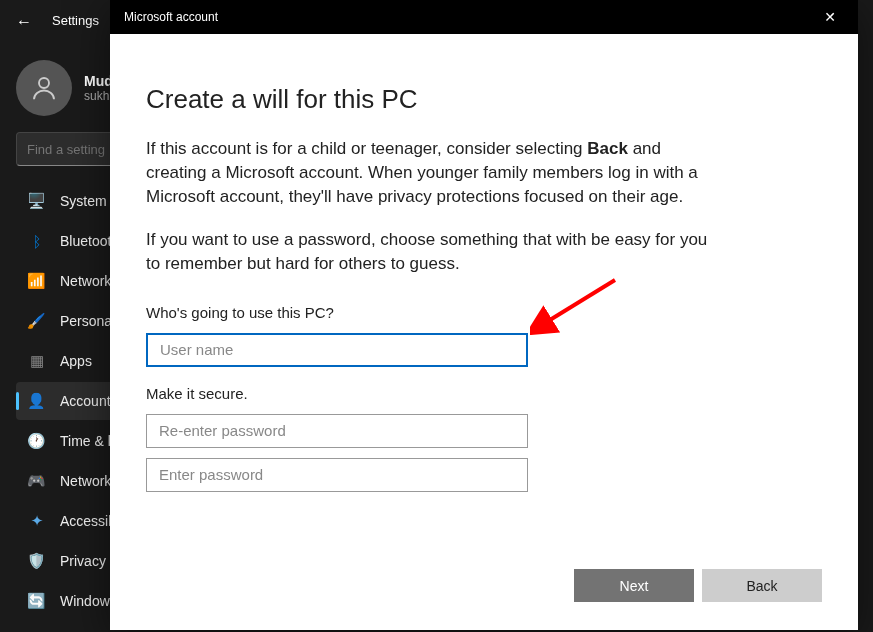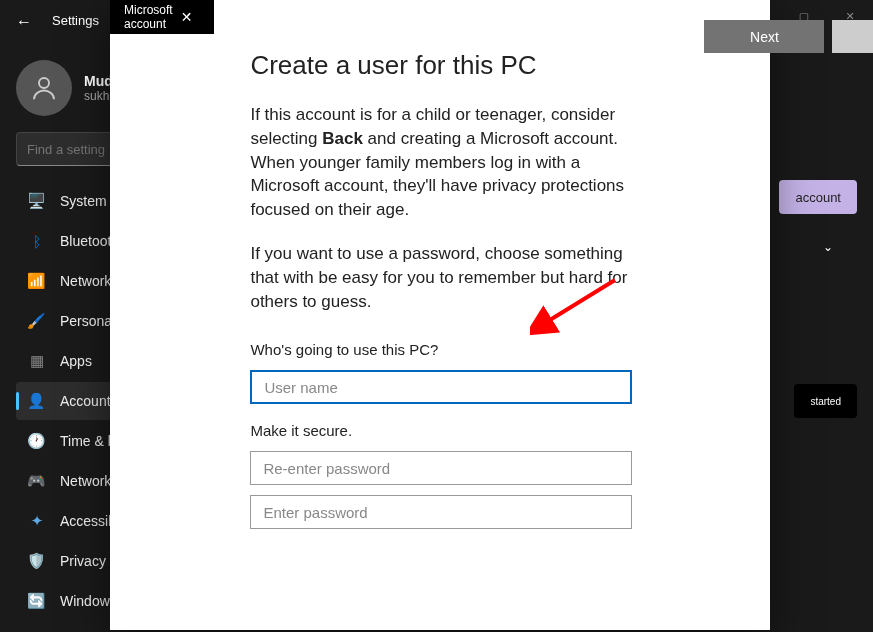--- a/index.html
+++ b/index.html
@@ -25,21 +25,21 @@
     .nav-item.active { background: #2d2d2d; }
     .nav-item.active::before { content: ""; position: absolute; left: 0; top: 10px; bottom: 10px; width: 3px; background: #4cc2ff; border-radius: 2px; }
     .nav-icon { width: 18px; height: 18px; display: flex; align-items: center; justify-content: center; font-size: 15px; }
     
     .main-area { flex: 1; padding-top: 0; }
     .accent-btn { background: #c4b2e7; color: #222; border: none; border-radius: 4px; height: 34px; padding: 0 16px; font-size: 13px; float: right; margin-top: 120px; }
     .started-btn { background: #000000; color: #fff; border: none; border-radius: 4px; height: 34px; padding: 0 16px; font-size: 10px; float: right; margin-top: 170px; clear: both; }
     .chevron-area { position: absolute; right: 40px; top: 240px; color: #fff; font-size: 12px; }
     
     
-    .modal { position: absolute; left: 110px; top: 0; width: 660px; height: 630px; background: #fff; display: flex; flex-direction: row; box-shadow: 0 10px 40px rgba(0,0,0,0.5); }
+    .modal { position: absolute; left: 110px; top: 0; width: 748px; height: 630px; background: #fff; display: flex; flex-direction: column; box-shadow: 0 10px 40px rgba(0,0,0,0.5); }
     .modal-titlebar { height: 34px; background: #000; display: flex; align-items: center; justify-content: space-between; padding: 0 14px; }
     .modal-title { color: #fff; font-size: 12px; }
     .modal-close { color: #fff; font-size: 14px; cursor: pointer; padding: 4px 8px; }
     .modal-body { flex: 1; padding: 50px 36px 24px 36px; color: #222; display: flex; flex-direction: column; }
     .modal-heading { font-size: 26px; font-weight: 400; color: #222; margin-bottom: 22px; }
     .modal-para { font-size: 17px; line-height: 1.4; margin-bottom: 20px; color: #222; max-width: 580px; }
     .modal-para b { font-weight: 700; }
     .modal-section-label { font-size: 15px; color: #222; margin-bottom: 12px; margin-top: 8px; }
     .text-input { width: 382px; height: 34px; border: 1px solid #999; padding: 0 12px; font-size: 15px; color: #222; margin-bottom: 10px; }
     .text-input.focused { border: 2px solid #0067c0; outline: none; }
@@ -134,21 +134,21 @@
     </div>
   </div>
 </div>
 
 <div class="modal">
   <div class="modal-titlebar">
     <span class="modal-title">Microsoft account</span>
     <span class="modal-close">✕</span>
   </div>
   <div class="modal-body">
-    <h1 class="modal-heading">Create a user for this PC</h1>
+    <h1 class="modal-heading">Create a will for this PC</h1>
     <p class="modal-para">
       <span>If this account is for a child or teenager, consider selecting </span><b>Back</b><span> and creating a Microsoft account. When younger family members log in with a Microsoft account, they'll have privacy protections focused on their age.</span>
     </p>
     <p class="modal-para">If you want to use a password, choose something that with be easy for you to remember but hard for others to guess.</p>
     <div class="modal-section-label">Who's going to use this PC?</div>
     <input class="text-input focused" type="text" placeholder="User name" style="">
     <div class="modal-section-label">Make it secure.</div>
     <input class="text-input" type="password" placeholder="Re-enter password" style="">
     <input class="text-input" type="password" placeholder="Enter password" style="">
   </div>

